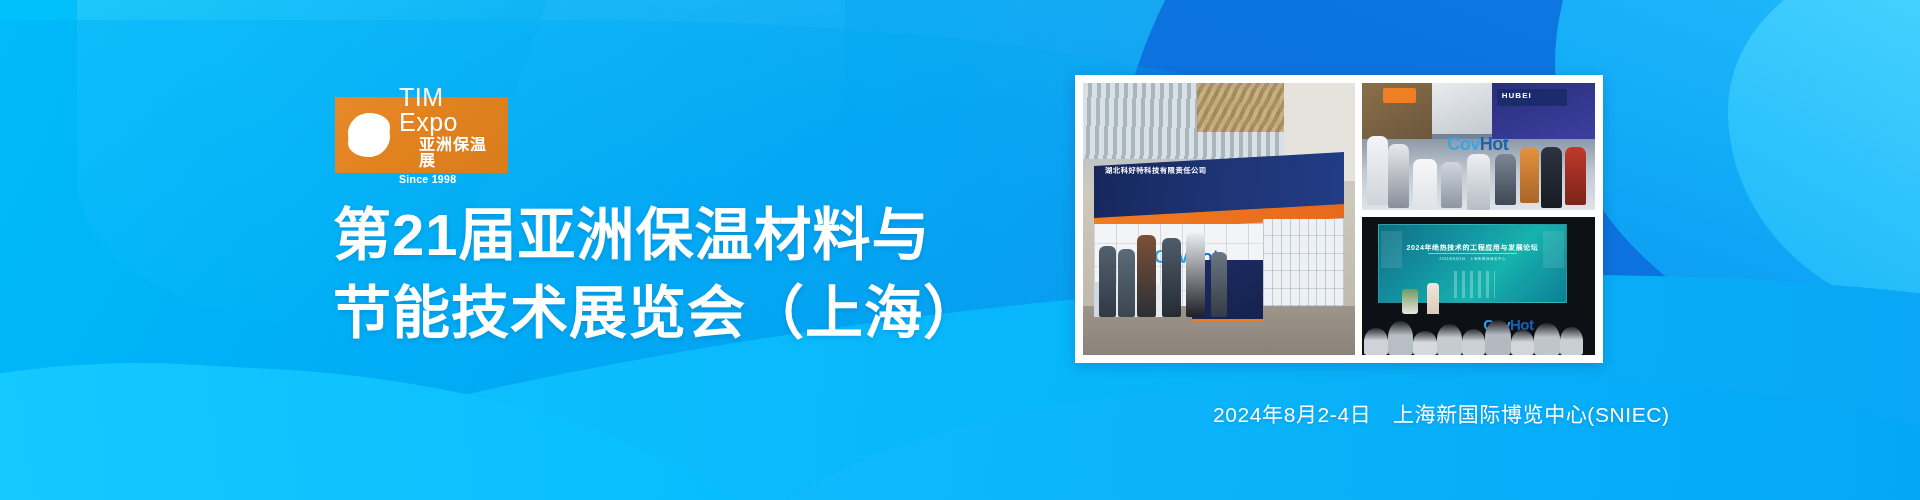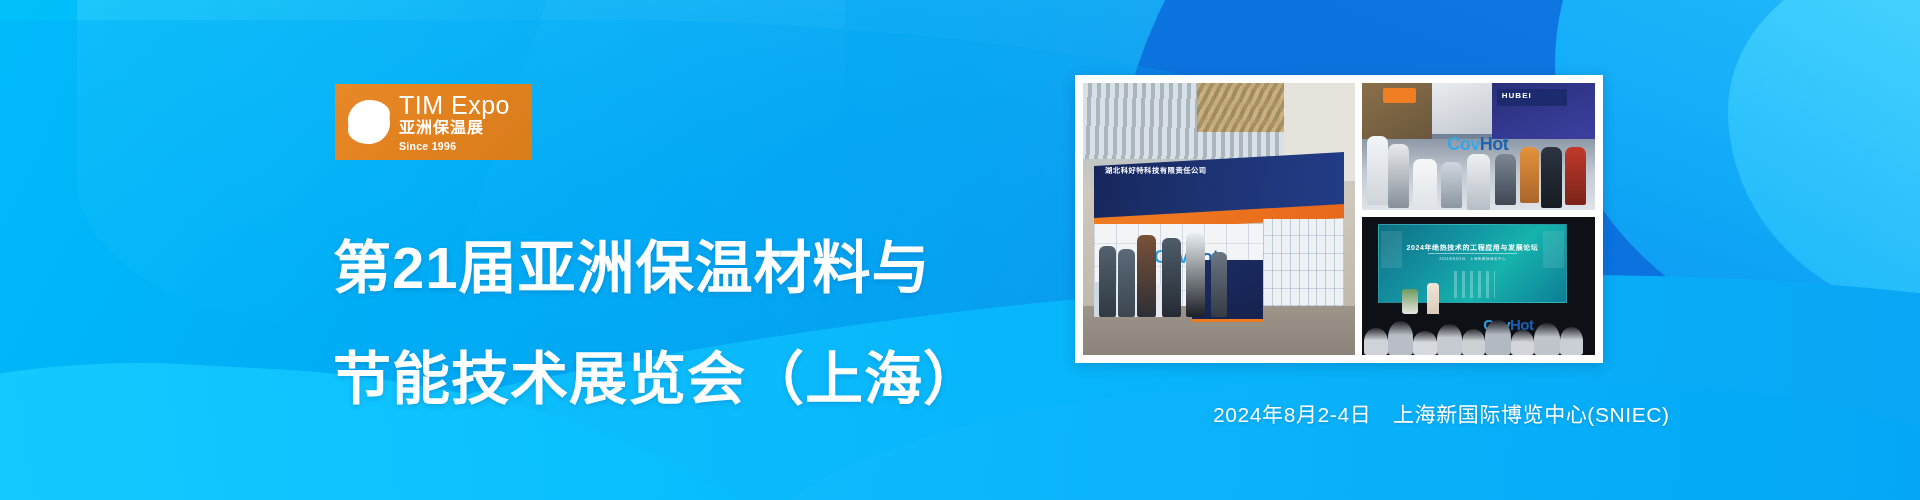--- a/index.html
+++ b/index.html
@@ -65,57 +65,58 @@
   .bg-sheen{
     position:absolute;left:4%;top:-20%;width:40%;height:86%;
     background:linear-gradient(160deg,rgba(120,225,255,.30),rgba(120,225,255,0) 72%);
     border-radius:0 0 70% 40% / 0 0 64% 38%;
   }
 
   
   .left-col{position:absolute;left:0;top:0;width:1040px;height:500px;}
 
   .logo-card{
-    position:absolute;left:335px;top:84px;width:197px;height:76px;
+    position:absolute;left:335px;top:97px;width:173px;height:76px;
     background:linear-gradient(135deg,#e8892a 0%,#e2821f 45%,#d97c1c 100%);
     display:flex;align-items:center;box-sizing:border-box;padding:0 10px 0 8px;
   }
   .logo-mark{
     position:relative;width:52px;height:52px;flex:0 0 52px;margin-right:4px;
   }
   .logo-mark svg{display:block;width:52px;height:52px;}
   .logo-text{display:flex;flex-direction:column;justify-content:center;line-height:1;}
   .logo-en{
     color:#ffffff;font-size:25px;letter-spacing:.5px;font-weight:400;
     font-family:"Liberation Sans","DejaVu Sans",sans-serif;
     margin-bottom:2px;
   }
   .logo-cn{
     color:#ffffff;font-size:16px;letter-spacing:1px;font-weight:700;
     margin-bottom:5px;
+    margin-left:20px;
   }
   .logo-since{
     color:#ffffff;font-size:10.5px;font-weight:700;letter-spacing:.3px;
     font-family:"Liberation Sans","DejaVu Sans",sans-serif;
   }
 
   .subtitle{
     position:absolute;left:620px;top:80px;
     color:#ffffff;font-size:36px;letter-spacing:3px;font-weight:400;
     text-shadow:0 1px 3px rgba(0,60,120,.18);
     white-space:nowrap;
   }
 
   .headline{
     position:absolute;left:333px;top:196px;width:660px;
     color:#ffffff;font-size:58px;font-weight:700;line-height:1.35;
     letter-spacing:1px;
     text-shadow:0 2px 5px rgba(0,60,120,.20);
   }
-  .headline .ln{display:block;white-space:nowrap;margin-top:33px;}
+  .headline .ln{display:block;white-space:nowrap;}
 
   
   .collage{
     position:absolute;left:1075px;top:75px;width:528px;height:288px;
     background:#ffffff;padding:8px;box-sizing:border-box;
     box-shadow:0 3px 12px rgba(0,40,90,.22);
     display:flex;gap:7px;
   }
   .col-left{flex:0 0 272px;height:100%;}
   .col-right{flex:1;display:flex;flex-direction:column;gap:7px;}
@@ -267,21 +268,21 @@
     <div class="logo-card">
       <div class="logo-mark">
         <svg viewBox="0 0 52 52" aria-hidden="true">
           <path d="M26 4C14.4 4 5 13.4 5 25c0 9.3 6 17.2 14.4 20 .7.2 1.2-.4.9-1-2.4-4.2-2.2-9.8 1.2-14.1 2.2-2.8 5.6-4.3 8.5-6 3.2-1.9 5-4.6 4.4-8.2-.1-.7.6-1.1 1.1-.6 4.3 3.7 6.6 9 6.6 14.4 0 .8 1 1 1.3.3C46.1 24.5 47 21 47 18 47 9.7 37.6 4 26 4z" fill="#ffffff"></path>
           <path d="M26 48c11.6 0 21-9.4 21-21 0-9.3-6-17.2-14.4-20-.7-.2-1.2.4-.9 1 2.4 4.2 2.2 9.8-1.2 14.1-2.2 2.8-5.6 4.3-8.5 6-3.2 1.9-5 4.6-4.4 8.2.1.7-.6 1.1-1.1.6-4.3-3.7-6.6-9-6.6-14.4 0-.8-1-1-1.3-.3C5.9 27.5 5 31 5 34c0 8.3 9.4 14 21 14z" fill="#ffffff"></path>
         </svg>
       </div>
       <div class="logo-text">
         <div class="logo-en">TIM Expo</div>
         <div class="logo-cn">亚洲保温展</div>
-        <div class="logo-since">Since 1996</div>
+        <div class="logo-since">Since 1998</div>
       </div>
     </div>
 
 
     <div class="headline">
       <span class="ln">第21届亚洲保温材料与</span>
       <span class="ln">节能技术展览会（上海）</span>
     </div>
   </div>
 

